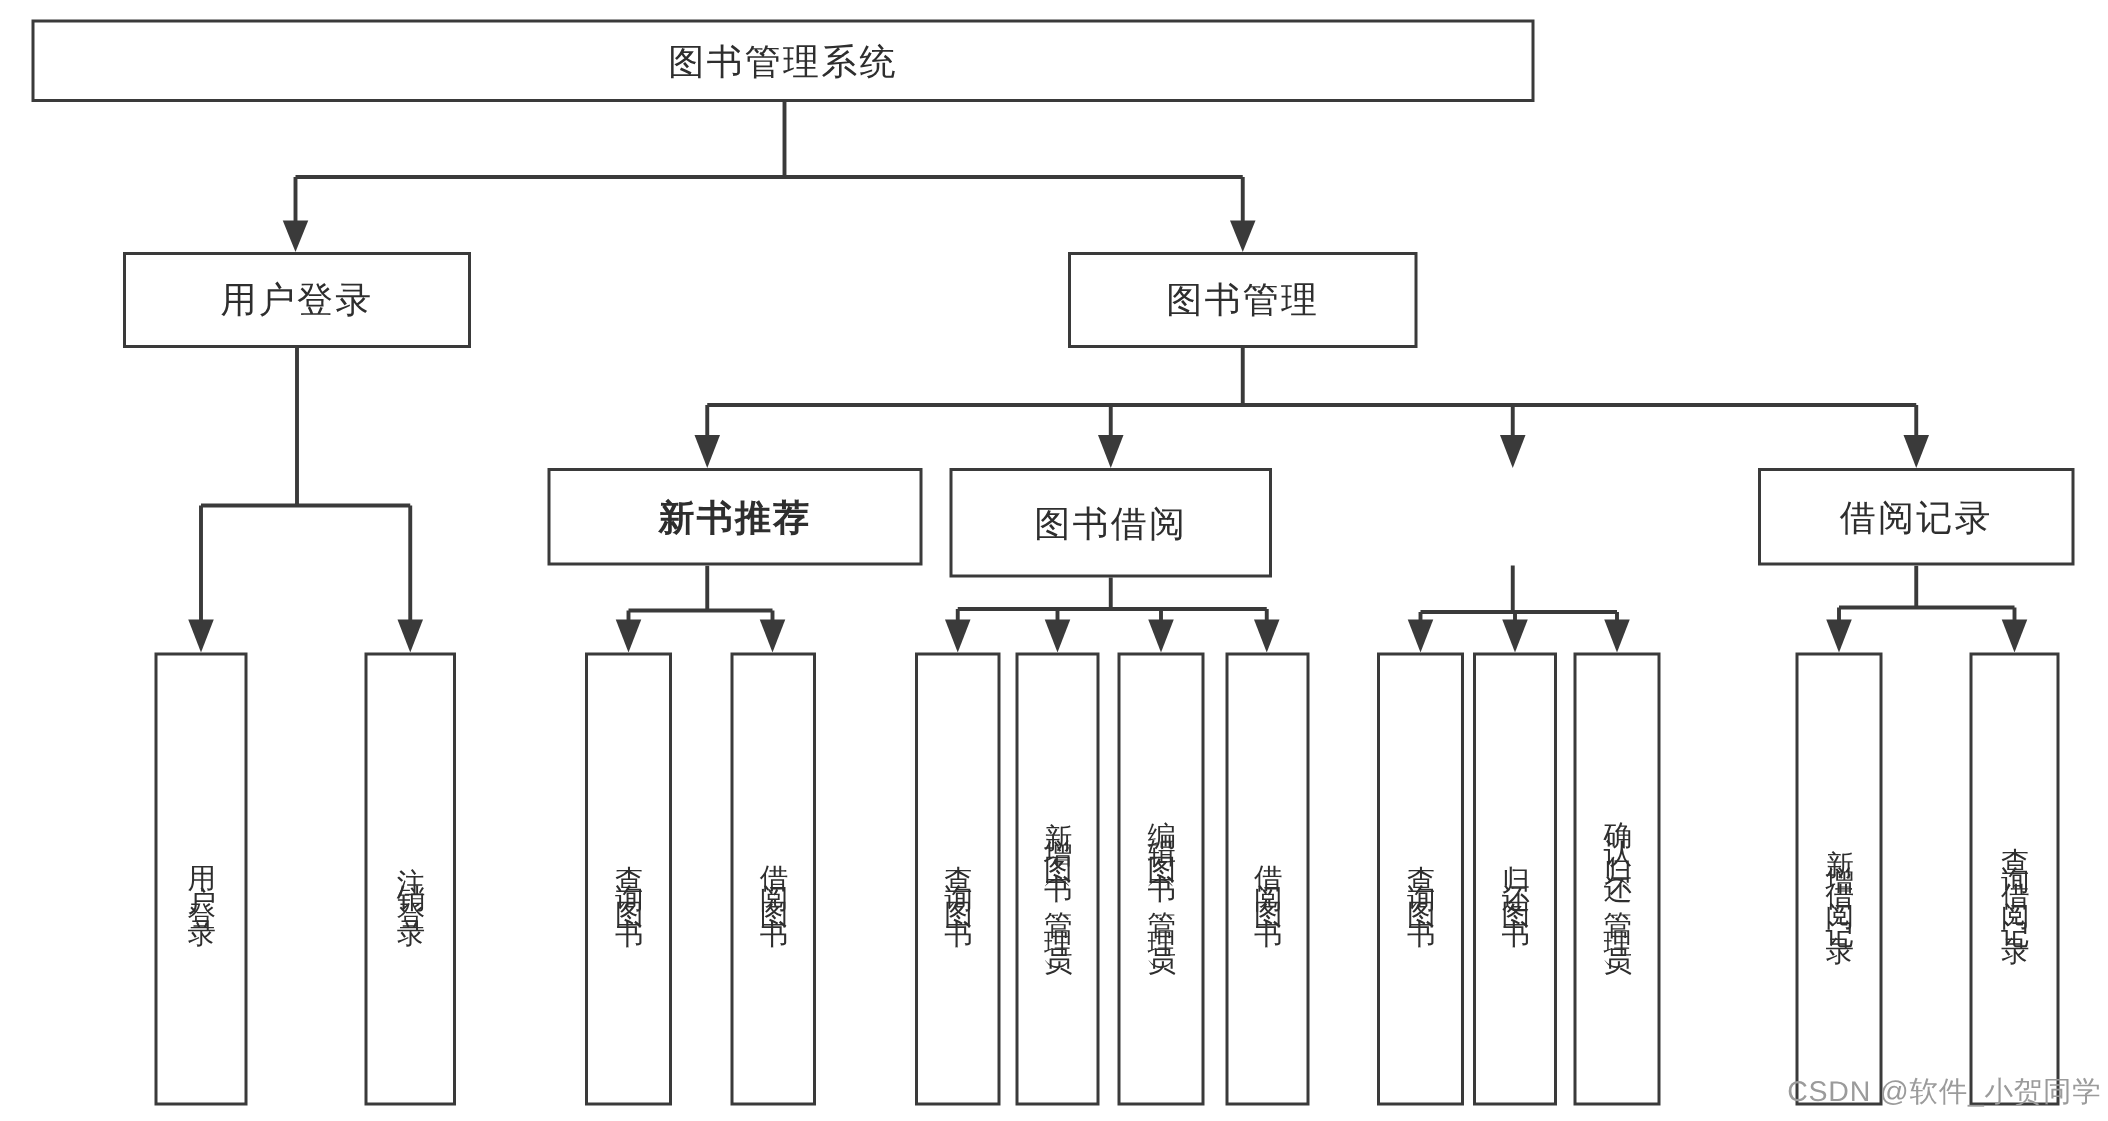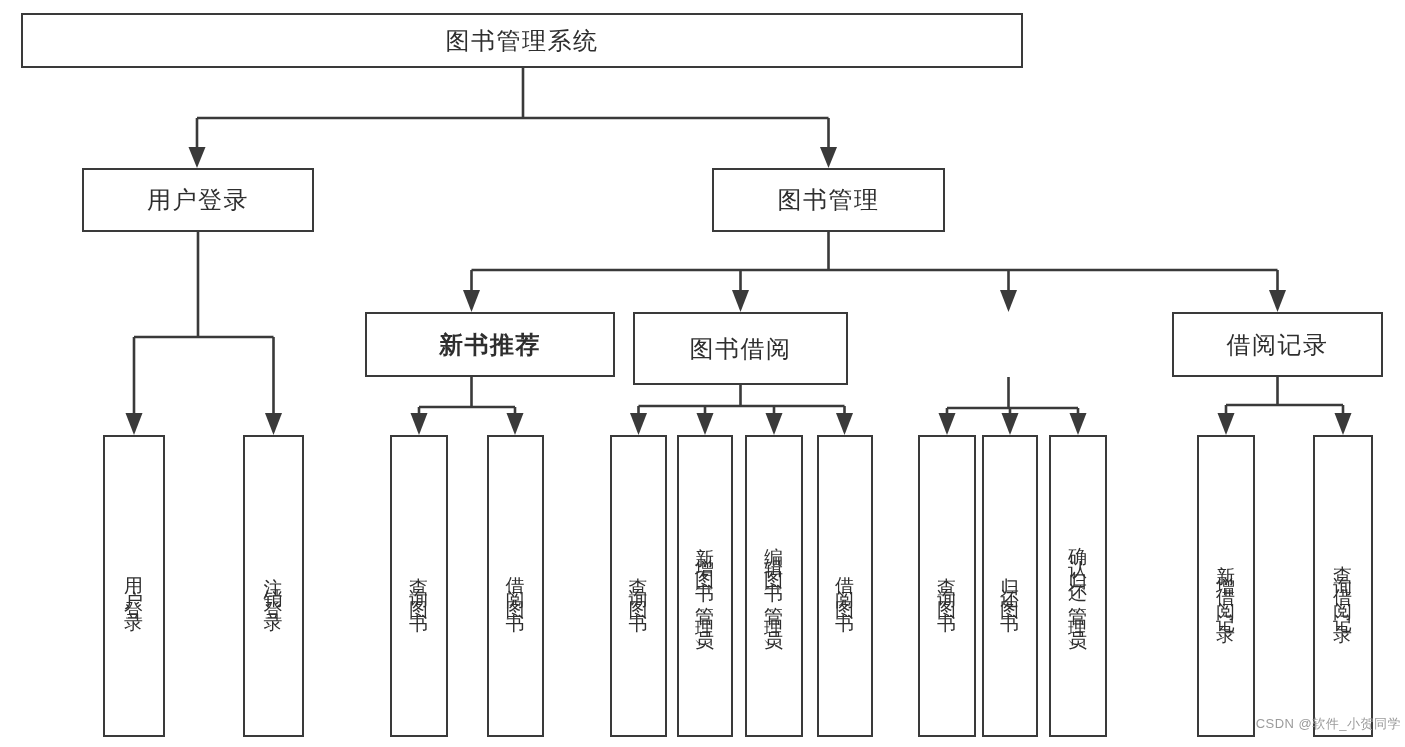--- a/index.html
+++ b/index.html
@@ -32,21 +32,21 @@
     writing-mode:vertical-rl;
     text-orientation:mixed;
     font-size:19px;
     letter-spacing:12px;
     line-height:1;
     display:block;
   }
   .watermark{
     position:absolute;
     right:4px;top:715px;
-    font-size:13px;
+    font-size:19px;
     color:var(--muted);
     letter-spacing:0.5px;
     white-space:nowrap;
   }
 </style>
 </head>
 <body>
 
 <div class="canvas">
 

